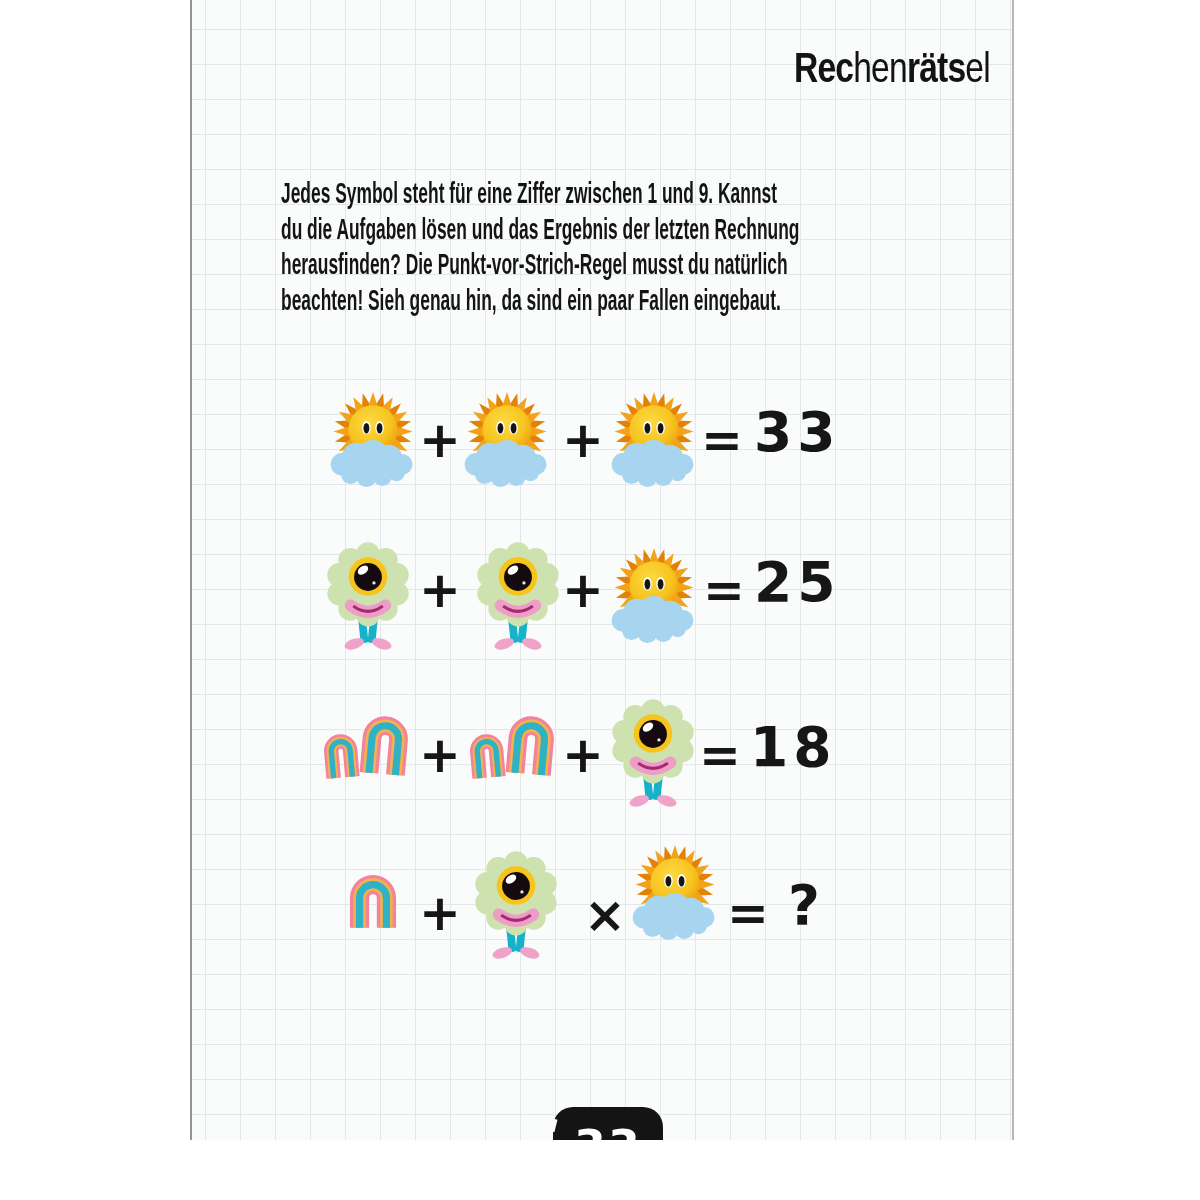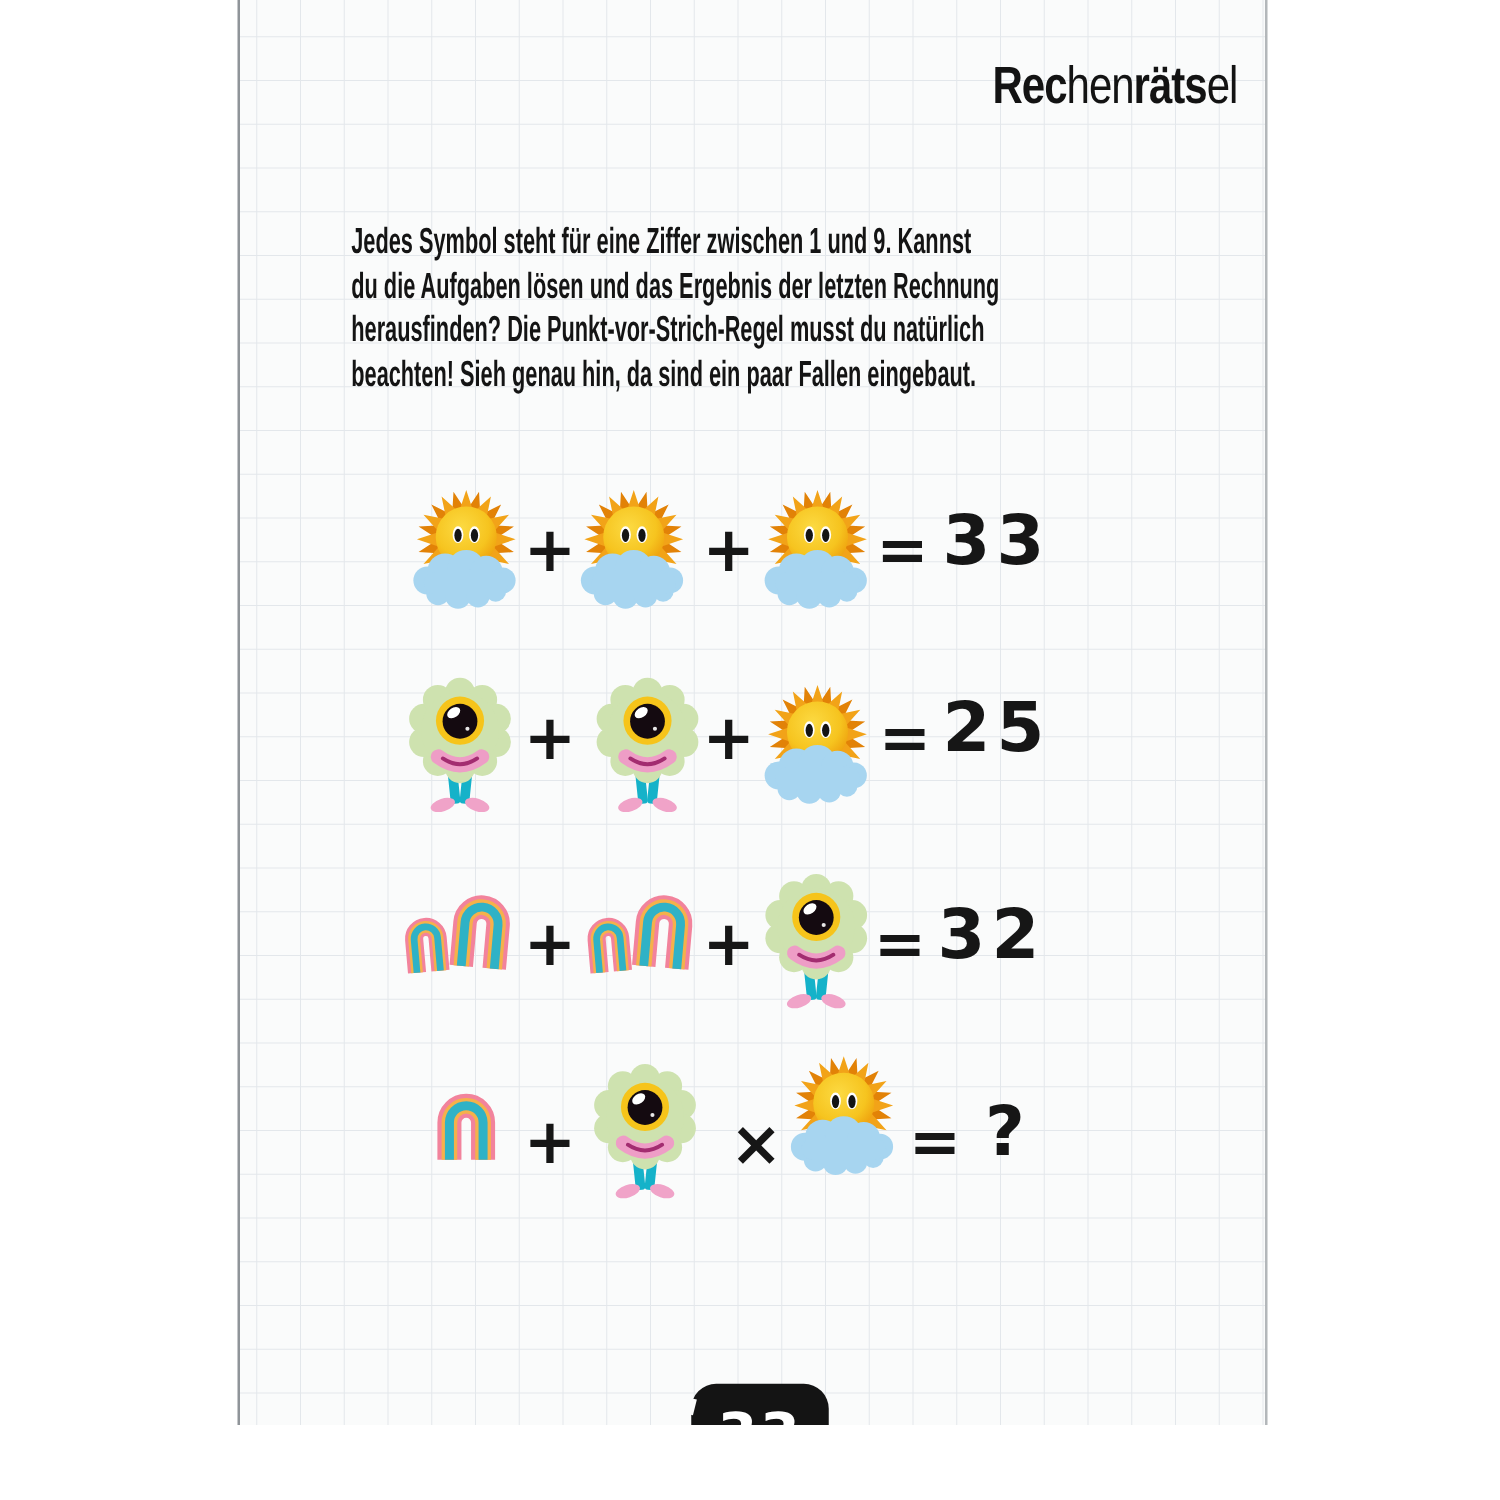--- a/index.html
+++ b/index.html
@@ -199,21 +199,21 @@
       </svg>
     <div class="item op" style="left:105px;top:38px">+</div>
     <svg class="item sym s-dblrainbow" style="left:158px;top:12px" viewBox="0 0 124 92">
         <use href="#sym-rainbow-double"></use>
       </svg>
     <div class="item op" style="left:248px;top:38px">+</div>
     <svg class="item sym s-monster" style="left:297px;top:0px" viewBox="0 0 100 132">
         <use href="#sym-monster"></use>
       </svg>
     <div class="item eqs" style="left:385px;top:38px">=</div>
-    <div class="item result" style="left:440px;top:28px">32</div>
+    <div class="item result" style="left:440px;top:28px">18</div>
   </div>
 
   <div class="eq-row" id="row4">
     <svg class="item sym s-rainbow" style="left:38px;top:28px" viewBox="0 0 52 64">
         <use href="#sym-rainbow-single"></use>
       </svg>
     <div class="item op" style="left:105px;top:46px">+</div>
     <svg class="item sym s-monster" style="left:160px;top:2px" viewBox="0 0 100 132">
         <use href="#sym-monster"></use>
       </svg>

